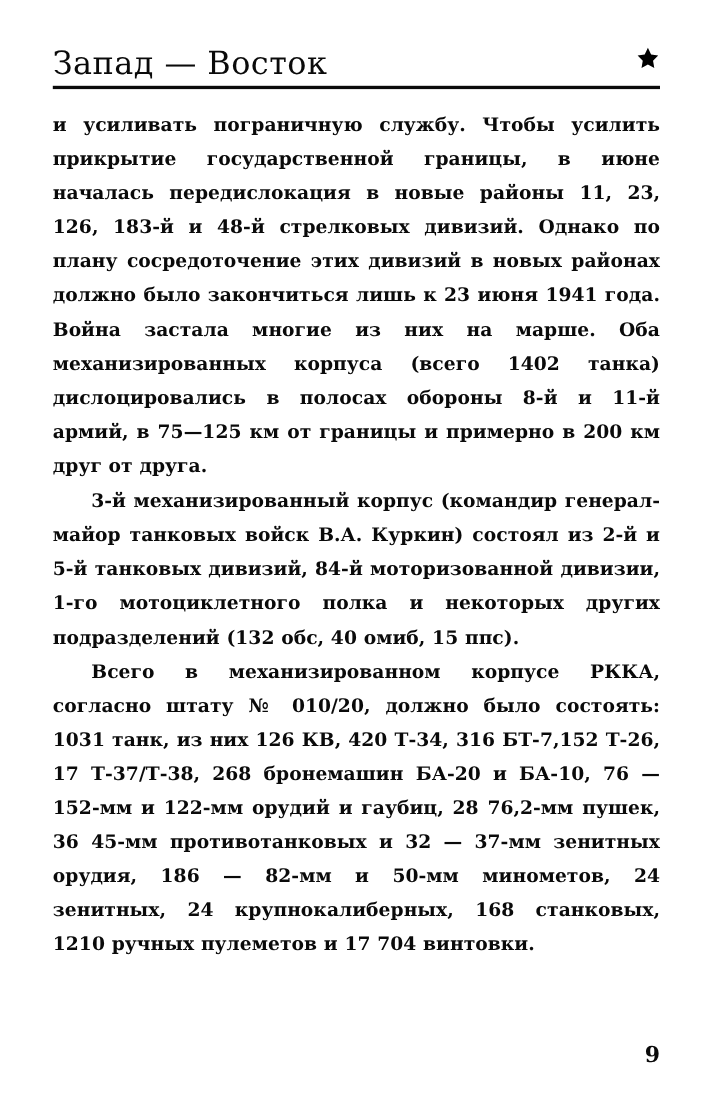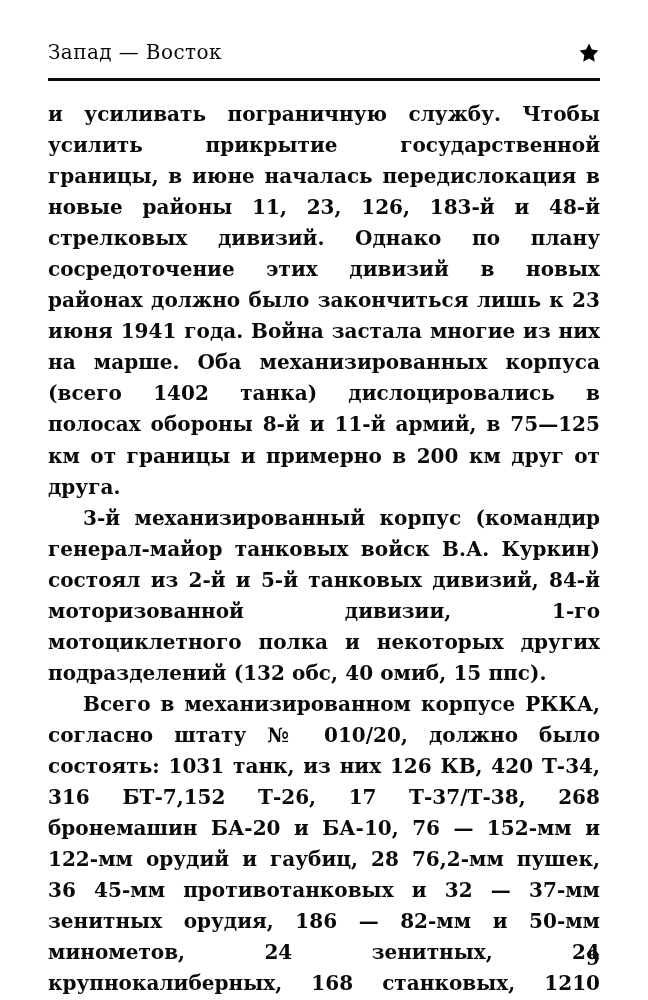--- a/index.html
+++ b/index.html
@@ -24,21 +24,21 @@
     position: absolute;
     left: 48px;
     right: 48px;
     top: 40px;
     height: 36px;
   }
   .running-head-title {
     position: absolute;
     left: 0;
     top: 0;
-    font-size: 20px;
+    font-size: 29px;
     font-weight: 400;
     letter-spacing: 0.4px;
     white-space: nowrap;
     color: #0a0a0a;
   }
   .running-head-star {
     position: absolute;
     right: 0;
     top: 2px;
     width: 22px;
@@ -58,21 +58,21 @@
 
   
   .text-column {
     position: absolute;
     left: 48px;
     top: 99px;
     width: 552px;
   }
   .para {
     margin: 0;
-    font-size: 20px;
+    font-size: 17px;
     line-height: 31.05px;
     text-align: justify;
     text-justify: inter-word;
     text-indent: 35px;
     font-weight: 600;
     letter-spacing: 0.02px;
     word-spacing: 0.2px;
     color: #0a0a0a;
   }
   .para.first { text-indent: 0; }

